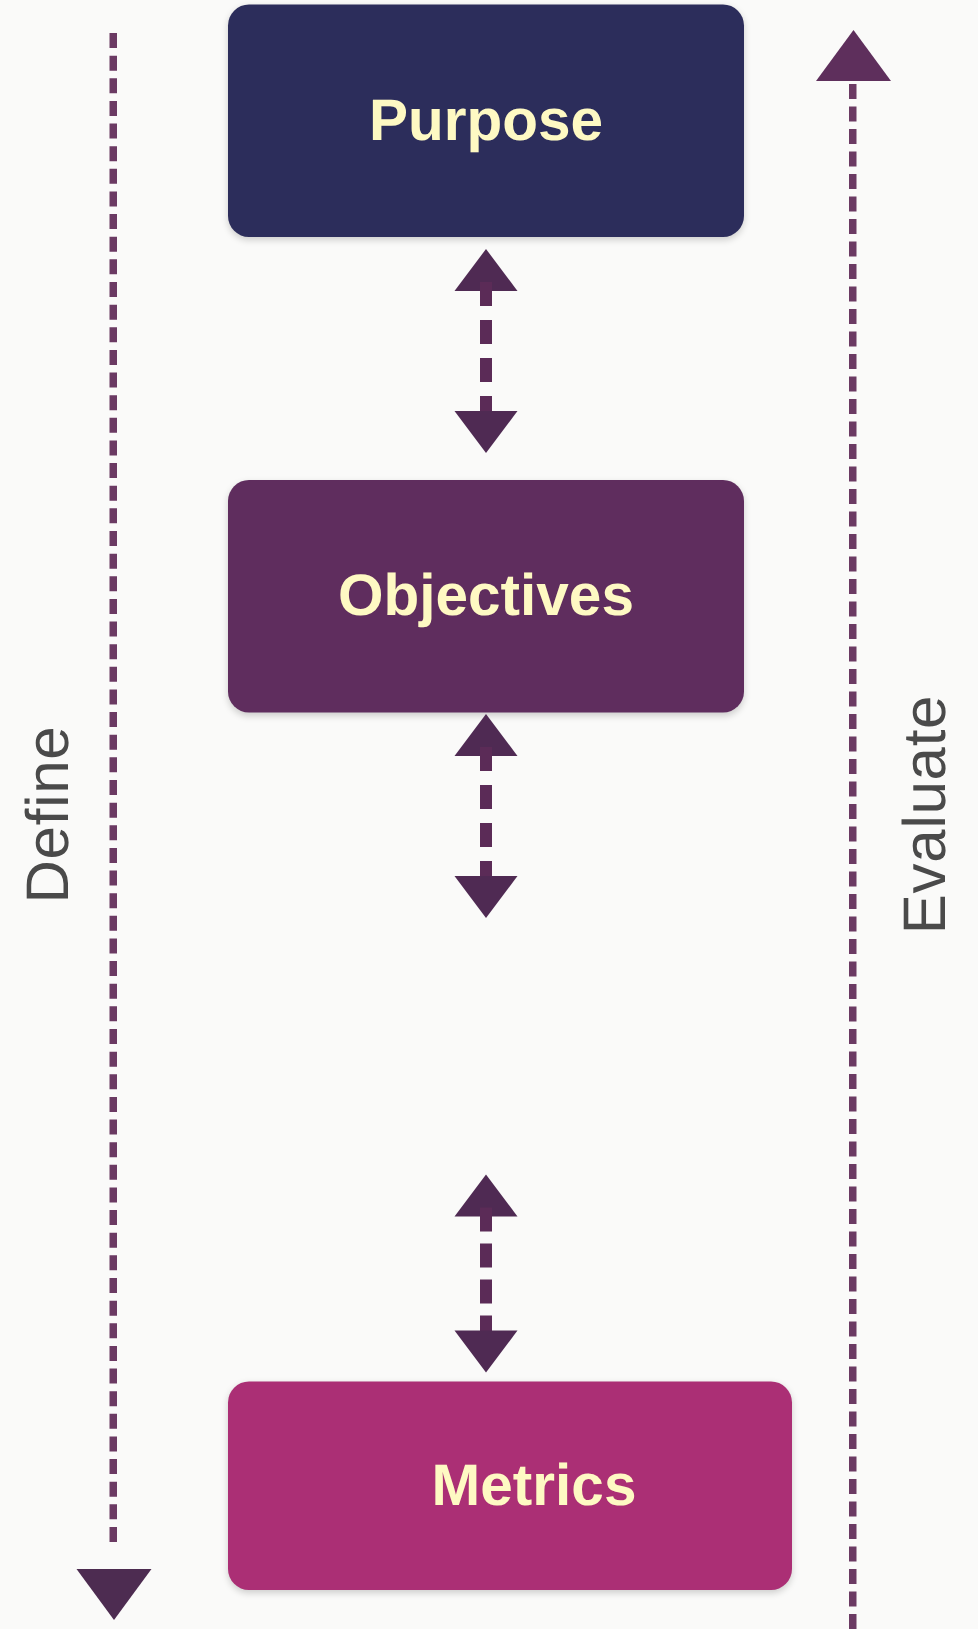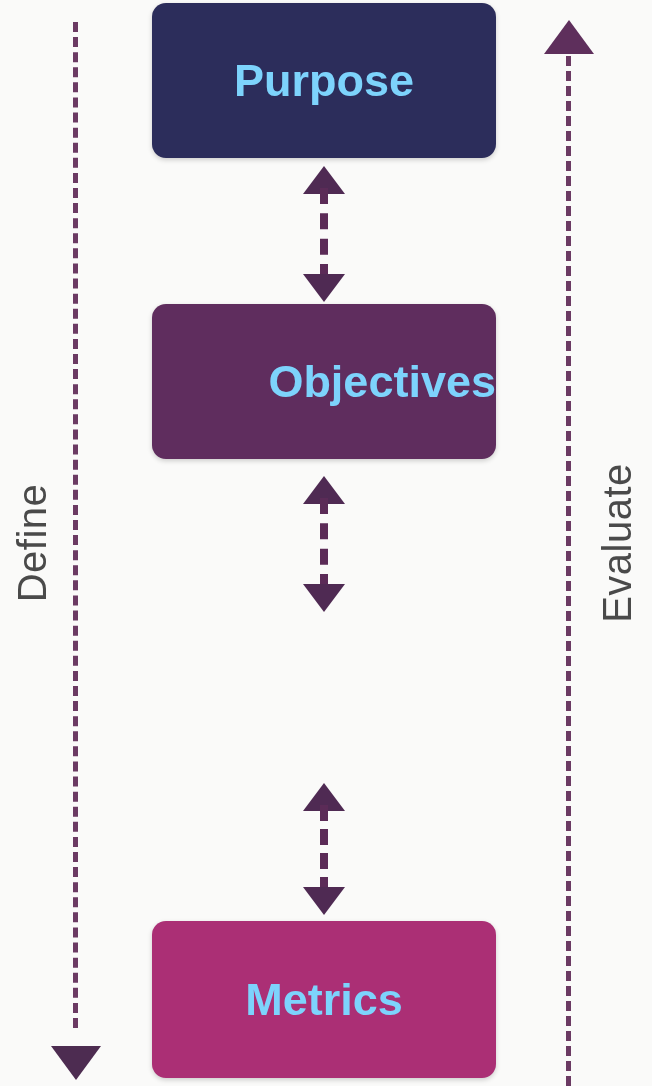--- a/index.html
+++ b/index.html
@@ -84,32 +84,32 @@
     left: 152px;
     width: 344px;
     height: 155px;
     border-radius: 14px;
     display: flex;
     align-items: center;
     justify-content: center;
     box-shadow: 0 2px 5px rgba(0,0,0,0.18);
   }
   .stage-label {
-    color: #7dd3fc;
-    font-size: 45px;
+    color: #fef9c3;
+    font-size: 39px;
     font-weight: bold;
     letter-spacing: 0px;
     line-height: 1;
     text-align: center;
   }
 
   .box-purpose    { top: 3px;   background: #2c2d5b; }
-  .box-objectives { top: 304px; background: #5f2d5e; justify-content: flex-end; }
+  .box-objectives { top: 320px; background: #5f2d5e; }
   .box-indicators { top: 617px; background: #4261aa; }
-  .box-metrics    { top: 921px; background: #ab2f75; height: 157px; }
+  .box-metrics    { top: 921px; background: #ab2f75; height: 139px; padding-left: 32px; }
 
   
   .connector {
     position: absolute;
     left: 324px;
     width: 8px;
     transform: translateX(-50%);
   }
   .connector-line {
     position: absolute;

